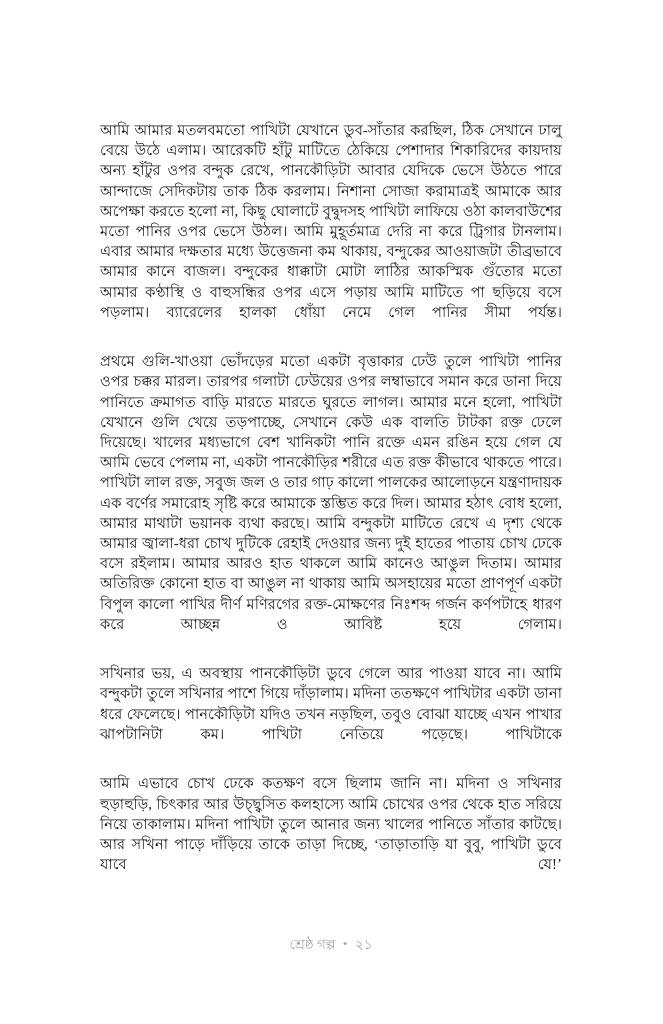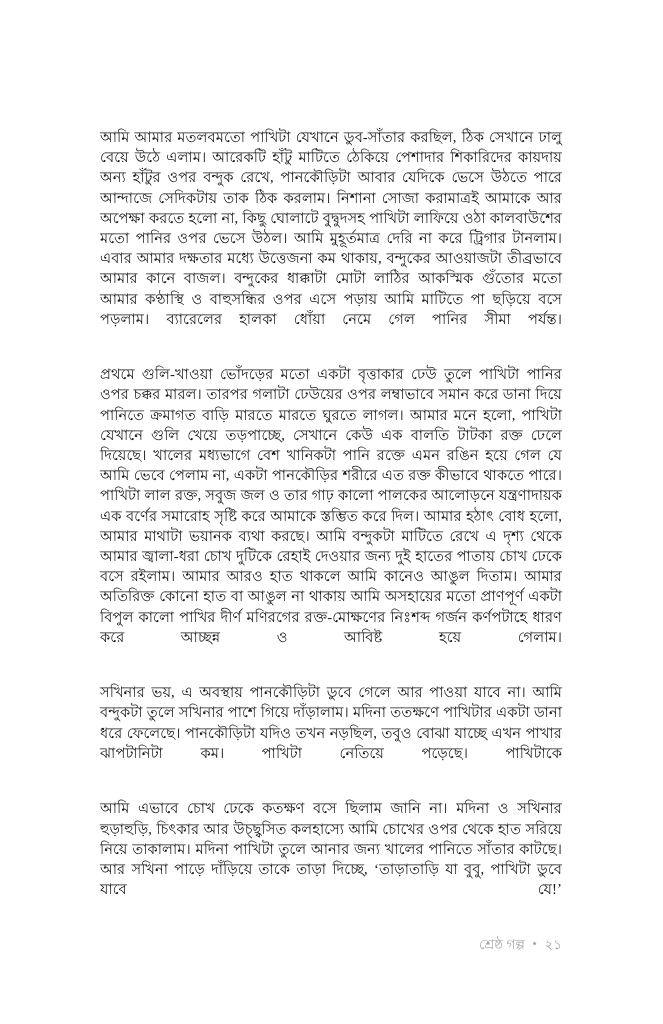--- a/index.html
+++ b/index.html
@@ -27,21 +27,21 @@
   }
 
   .text-column {
     position: absolute;
     left: 100px;
     top: 112px;
     width: 462px;
   }
 
   .para {
-    margin: 15px 0 9px 0;
+    margin: 8px 0 9px 0;
     padding: 0;
     text-align: justify;
     text-justify: inter-word;
     font-size: 14.6px;
     line-height: 20.2px;
     color: #17171a;
     font-family: "Liberation Serif", "DejaVu Serif", serif;
     letter-spacing: 0.1px;
     word-spacing: 0.4px;
     -moz-font-feature-settings: "kern";
@@ -57,21 +57,21 @@
     content: "";
     display: inline-block;
     width: 100%;
   }
 
   .footer {
     position: absolute;
     left: 100px;
     top: 936px;
     width: 462px;
-    text-align: right;
+    text-align: center;
     font-size: 13.5px;
     line-height: 18px;
     color: #a6a6a6;
     font-family: "Liberation Serif", "DejaVu Serif", serif;
     white-space: nowrap;
   }
   .footer .f-title { }
   .footer .f-sep {
     display: inline-block;
     margin: 0 4px;

